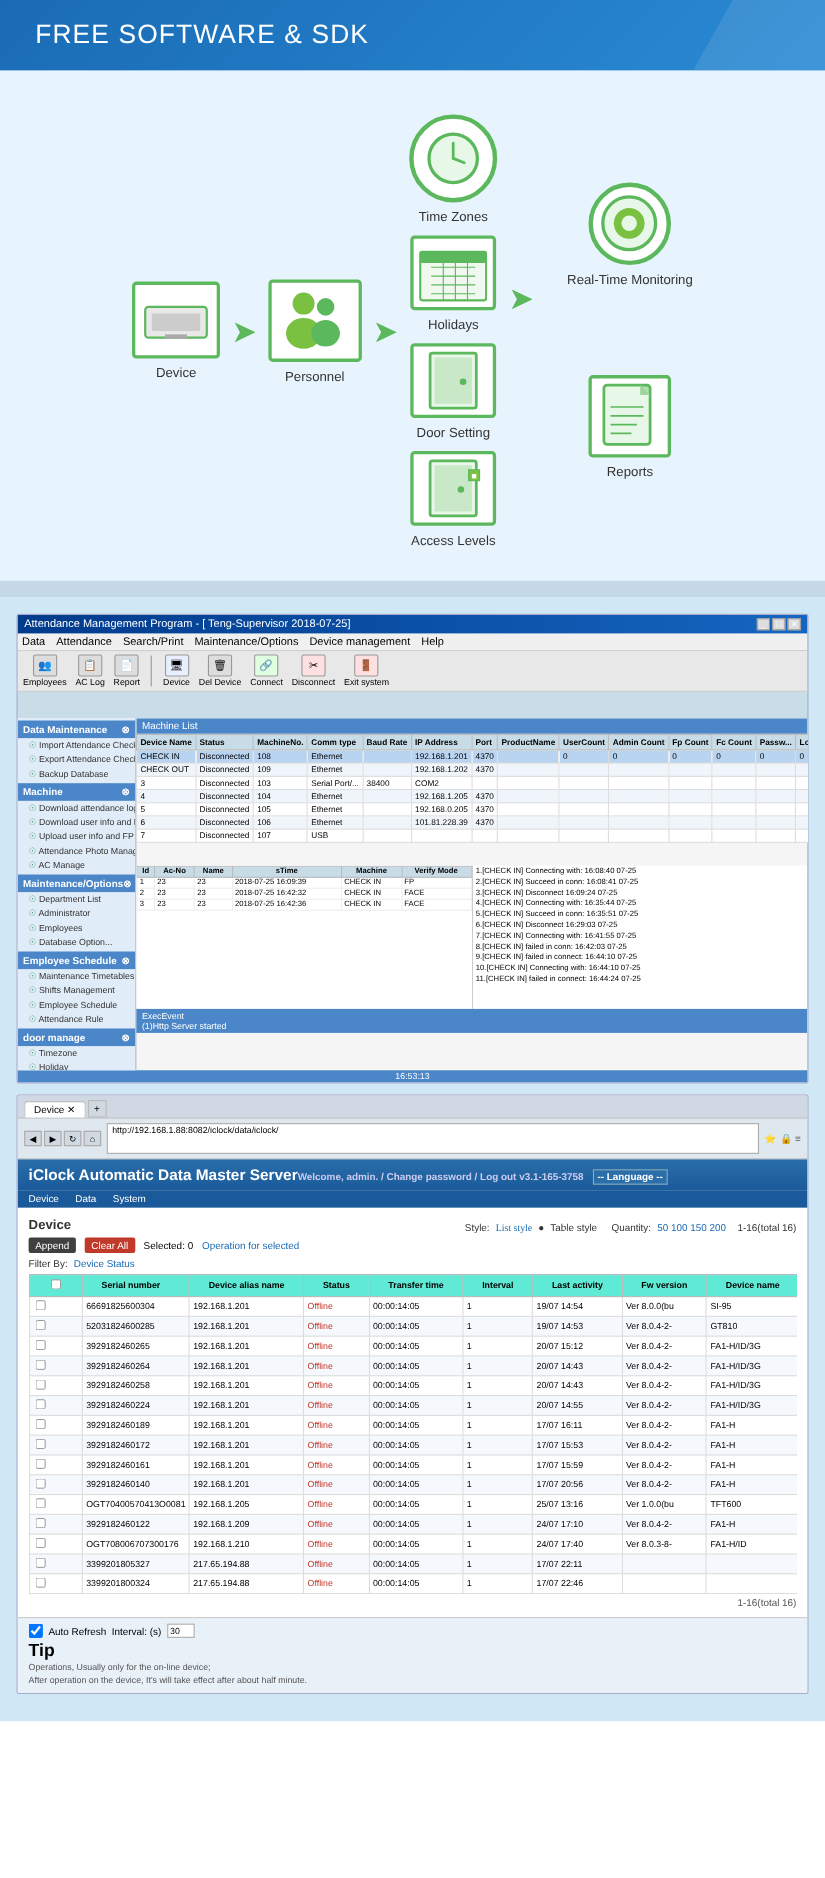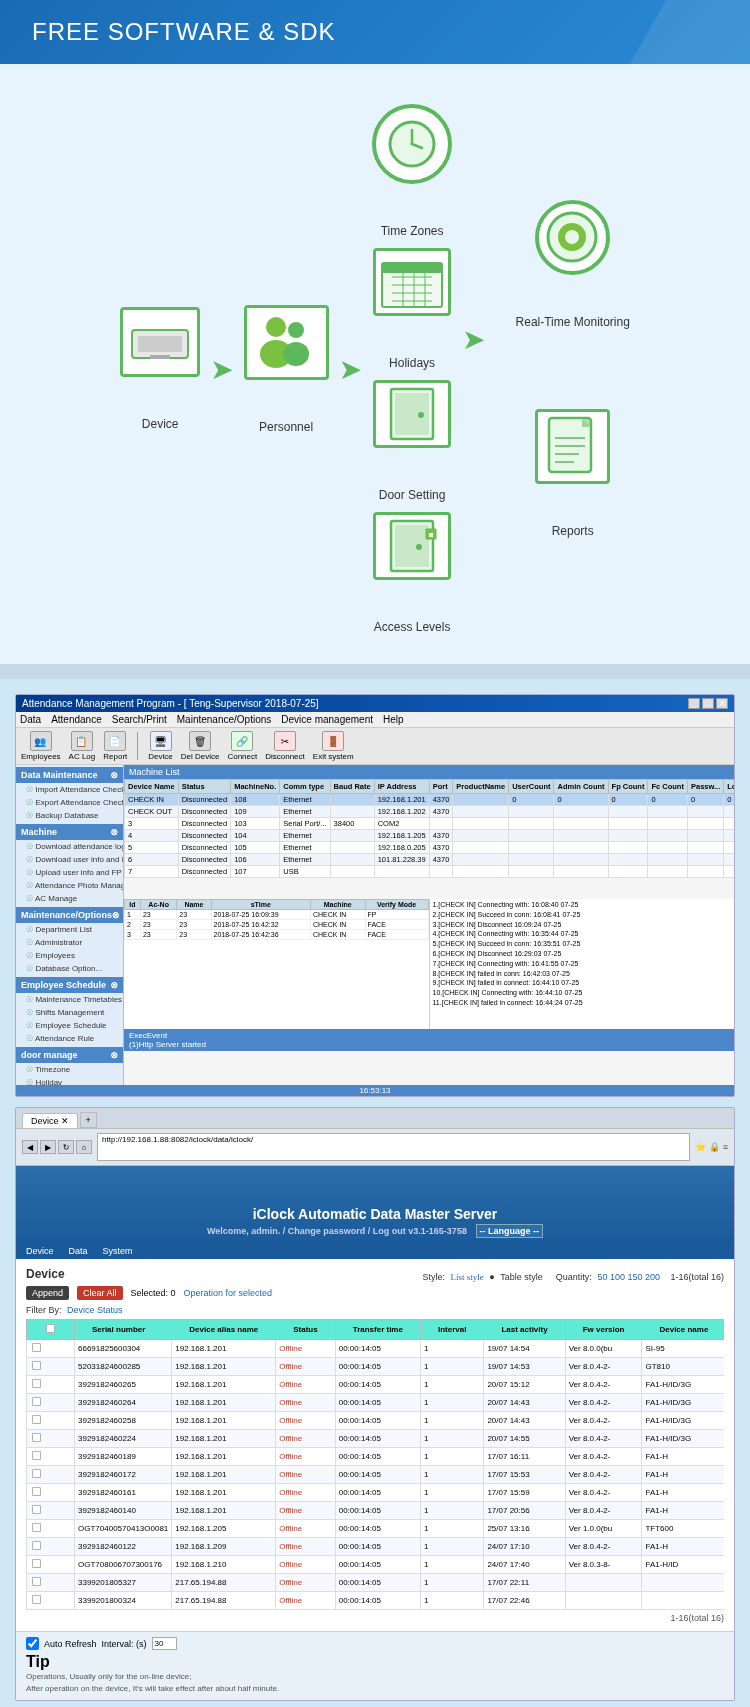--- a/index.html
+++ b/index.html
@@ -49,21 +49,20 @@
     .icon-box {
       display: flex;
       flex-direction: column;
       align-items: center;
       gap: 6px;
     }
     .icon-label {
       font-size: 12px;
       color: #333;
       text-align: center;
-      margin-top: 34px;
     }
     .arrow {
       color: #5cb85c;
       font-size: 28px;
       margin: 0 10px;
     }
 
     
     .icon-circle {
       width: 80px; height: 80px;
@@ -304,21 +303,20 @@
     }
     .web-header {
       background: linear-gradient(to bottom, #2a6eaa, #1a5a9a);
       color: #fff;
       padding: 6px 10px;
       font-size: 13px;
       font-weight: bold;
       display: flex;
       justify-content: flex-start;
       align-items: center;
-      flex-direction: column;
     }
     .web-nav {
       background: #1a5a9a;
       padding: 3px 10px;
       display: flex; gap: 15px;
       font-size: 9px;
       color: #fff;
     }
     .web-content {
       background: #fff;
@@ -576,21 +574,21 @@
       <div class="toolbar-btn">
         <div class="toolbar-icon" style="background:#ffe0e0;">✂</div>
         <span>Disconnect</span>
       </div>
       <div class="toolbar-btn">
         <div class="toolbar-icon" style="background:#ffe0e0;">🚪</div>
         <span>Exit system</span>
       </div>
     </div>
 
-    <div class="win-body" style="height:320px;">
+    <div class="win-body" style="height:320px;margin-top:24px;">
 
       <div class="win-sidebar">
         <div class="sidebar-section">
           <span>Data Maintenance</span>
           <span>⊗</span>
         </div>
         <div class="sidebar-item">Import Attendance Checking Data</div>
         <div class="sidebar-item">Export Attendance Checking Data</div>
         <div class="sidebar-item">Backup Database</div>
 

